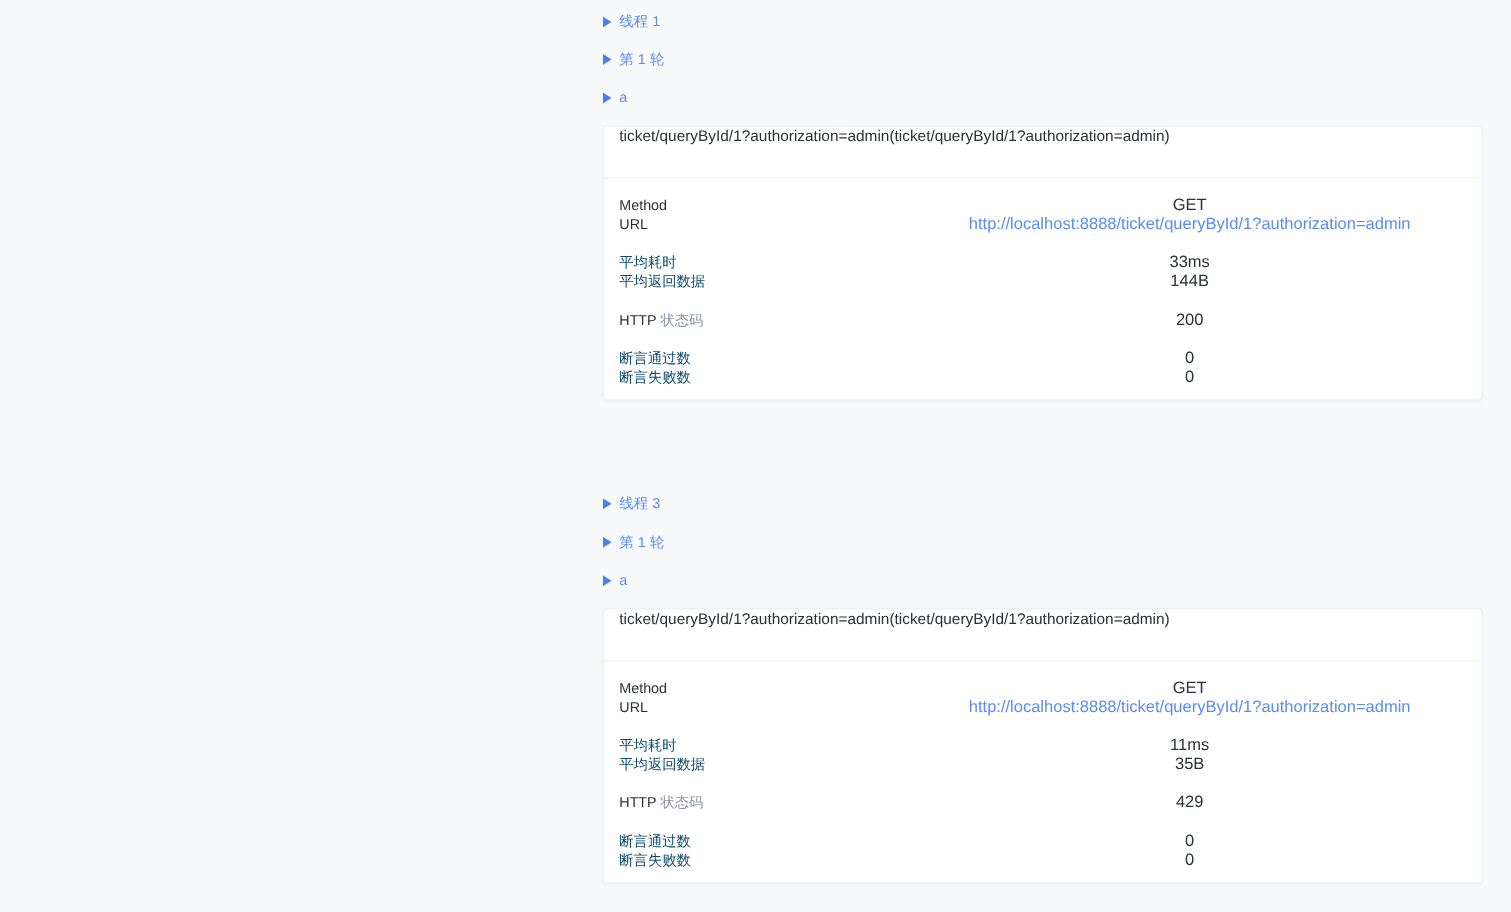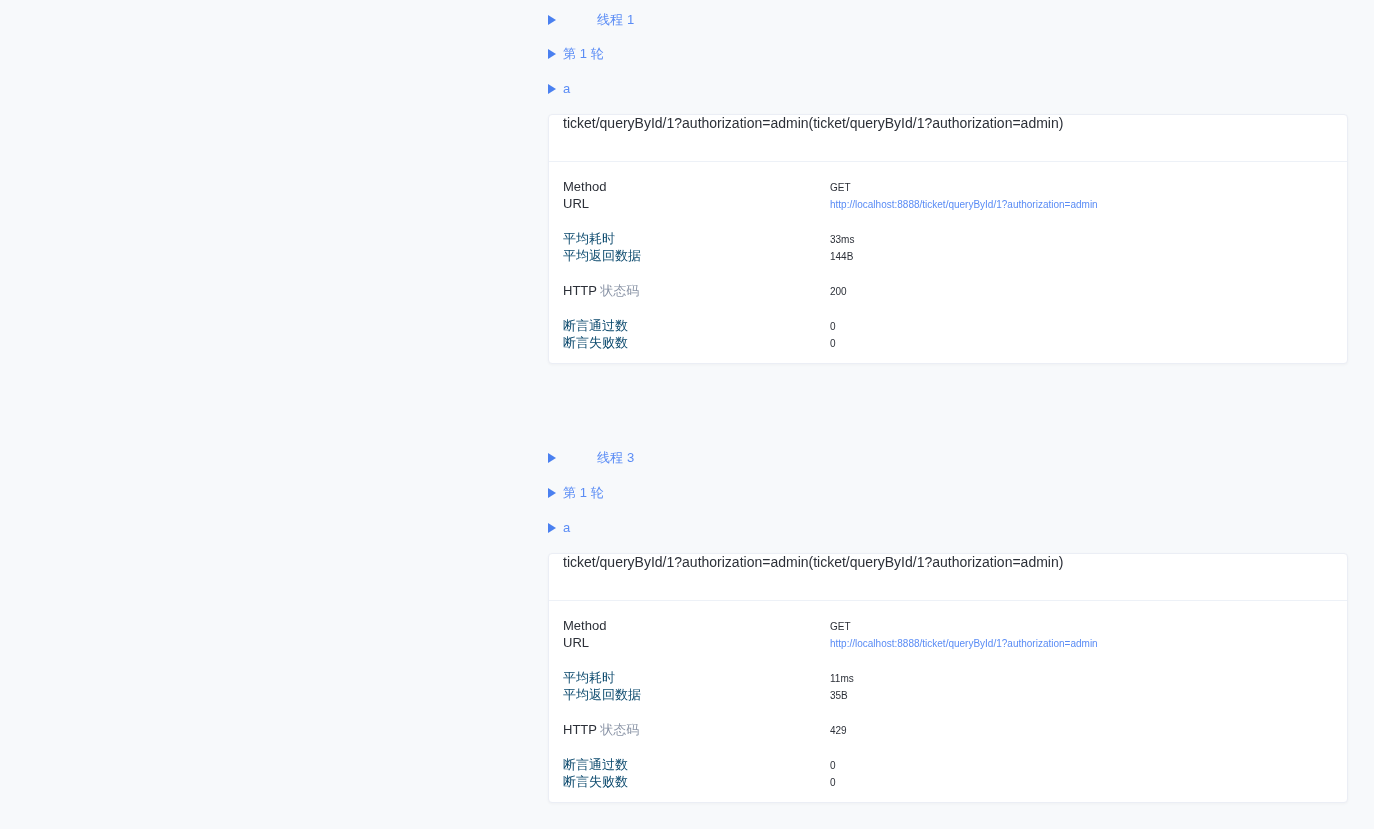--- a/index.html
+++ b/index.html
@@ -39,21 +39,21 @@
     align-items: center;
     justify-content: flex-start;
     flex: 0 0 12px;
     margin-right: 3px;
   }
   .tree-node .caret svg { display: block; }
   .tree-node .node-label {
     white-space: nowrap;
     letter-spacing: 0.1px;
   }
-  .tree-node.level-1 { padding-left: 548px; gap: 34px; }
+  .tree-node.level-1 { padding-left: 548px; }
   .tree-node.level-2 { padding-left: 548px; justify-content: flex-end; }
   .tree-node.level-3 { padding-left: 548px; }
 
   
   .result-card {
     position: absolute;
     left: 548px;
     width: 800px;
     background: #ffffff;
     border: 1px solid #ebeef5;
@@ -97,23 +97,24 @@
     white-space: nowrap;
   }
   .kv-key.dark {
     color: #2c3038;
   }
   .kv-key .sub {
     color: #8a94a6;
   }
   .kv-val {
     flex: 1 1 auto;
-    font-size: 10px;
+    font-size: 15px;
     color: #2c3038;
     white-space: nowrap;
+    text-align: center;
   }
   .kv-val.link {
     color: #5a8cf5;
     cursor: pointer;
   }
 </style>
 </head>
 <body>
 
 <div class="page">

